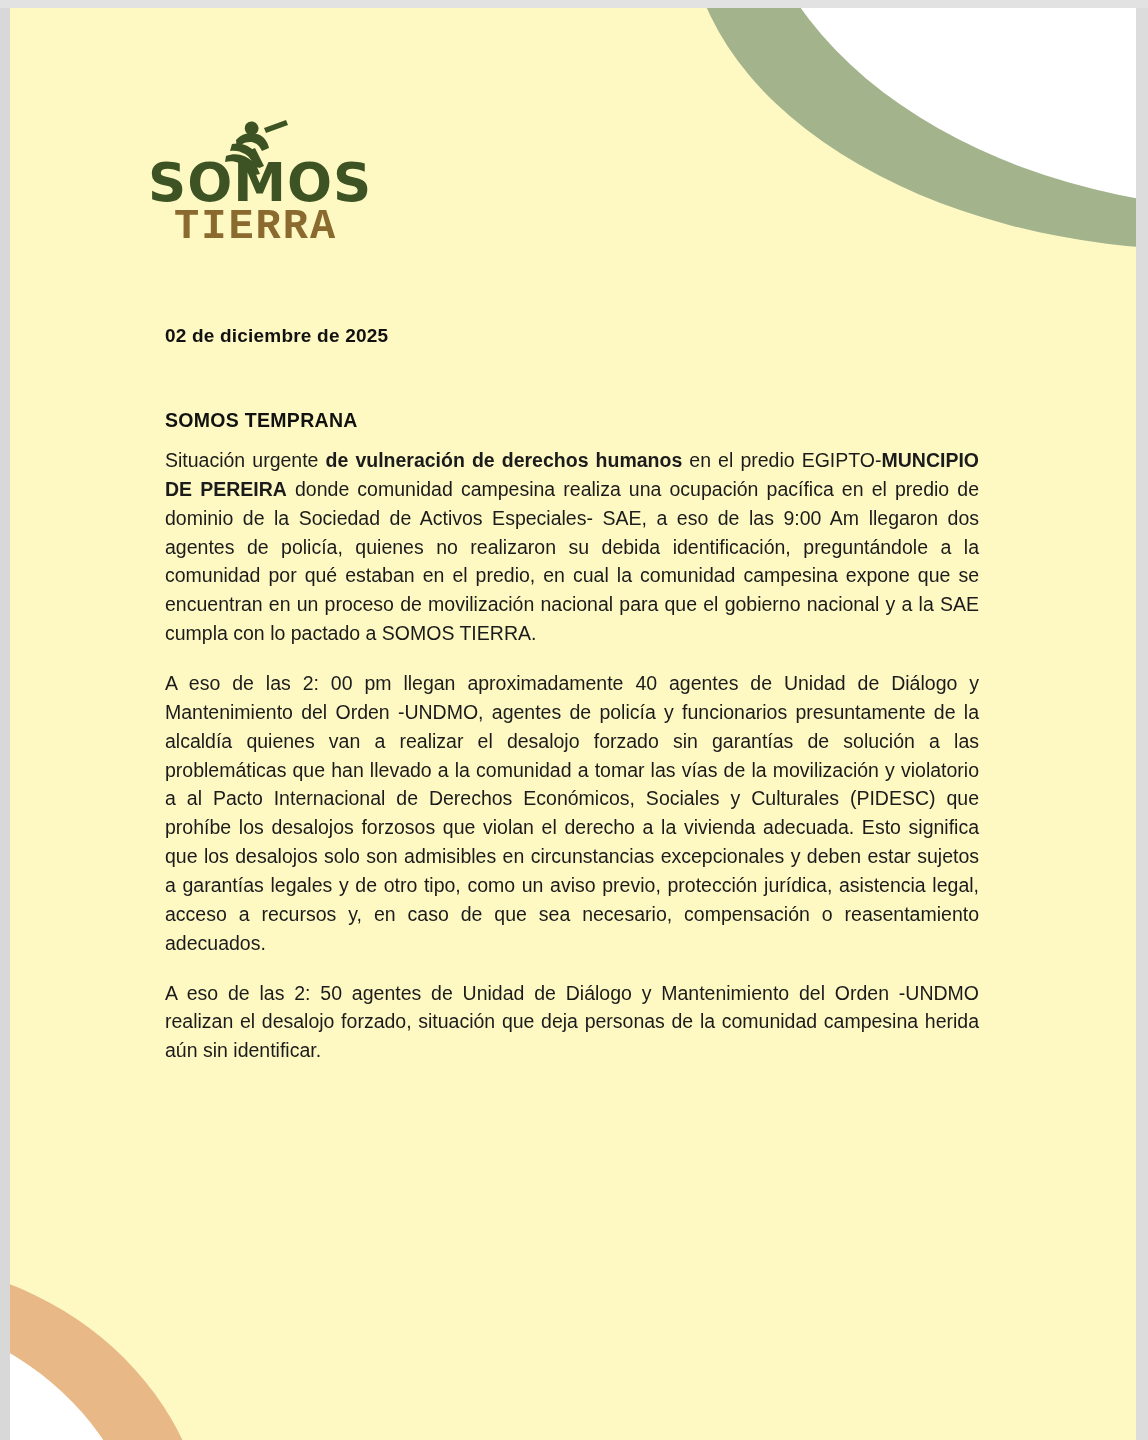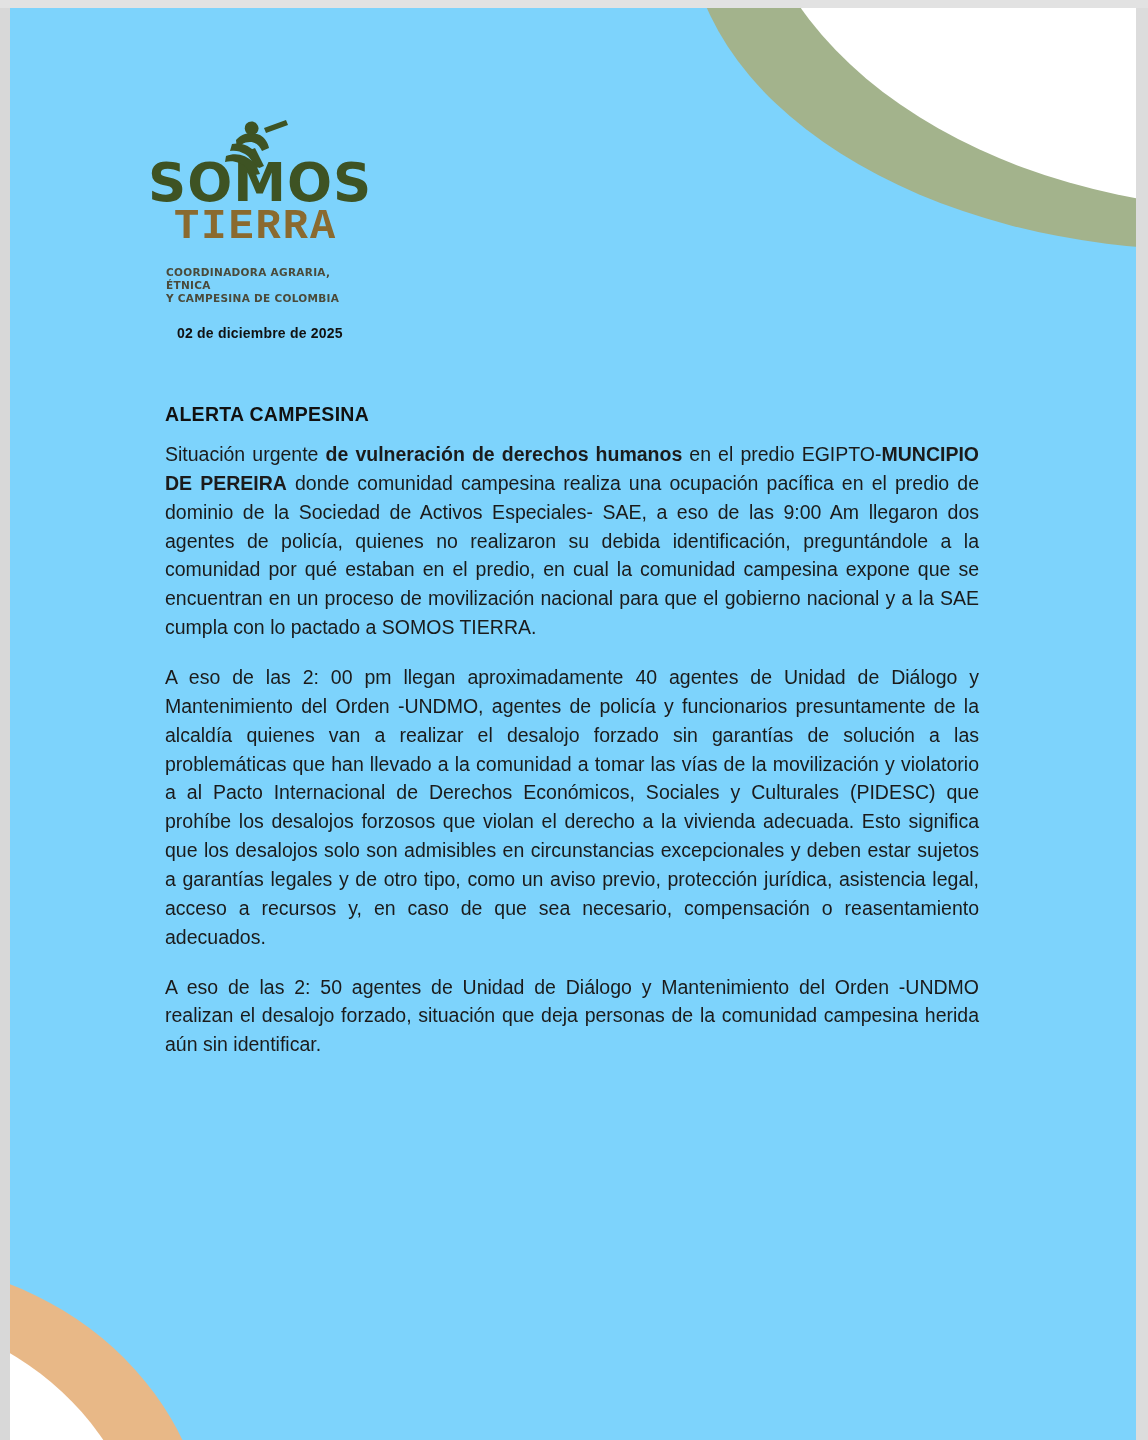--- a/index.html
+++ b/index.html
@@ -11,21 +11,21 @@
     width: 1148px;
     height: 1440px;
     font-family: "Liberation Sans", sans-serif;
     color: #1b1b1b;
     overflow: hidden;
   }
   .page {
     position: relative;
     width: 1148px;
     height: 1440px;
-    background: #7dd3fc;
+    background: #fef9c3;
     overflow: hidden;
   }
 
   
   .deco-top-right {
     position: absolute;
     top: -80px;
     right: -60px;
     width: 520px;
     height: 330px;
@@ -142,24 +142,24 @@
 
   
   .content {
     position: absolute;
     left: 165px;
     top: 325px;
     width: 826px;
     z-index: 3;
   }
   .doc-date {
-    font-size: 14px;
+    font-size: 19px;
     font-weight: 700;
     color: #111;
-    margin: 0 0 62px 12px;
+    margin: 0 0 62px 0;
     letter-spacing: 0.2px;
   }
   .doc-heading {
     font-size: 19.5px;
     font-weight: 700;
     color: #111;
     margin: 0 0 14px 0;
     letter-spacing: 0.3px;
   }
   .para {
@@ -193,30 +193,26 @@
           <path d="M30 22 c6 -7 16 -9 24 -5 c5 3 8 8 9 13 l-7 3 c-2 -5 -6 -9 -12 -9 c-6 0 -11 3 -13 8 z"></path>
           <path d="M26 26 c10 -2 18 2 24 9 c3 4 5 9 6 14 l-8 1 c-1 -6 -4 -11 -9 -14 c-5 -3 -10 -4 -15 -3 z"></path>
           <path d="M20 38 c10 -4 20 -1 27 6 c3 3 5 7 7 12 l-9 2 c-2 -6 -6 -11 -12 -13 c-5 -2 -9 -2 -14 -1 z"></path>
           <path d="M58 10 l22 -8 l2 5 l-22 8 z"></path>
           <path d="M49 30 l9 18 l-5 2 l-9 -18 z"></path>
         </g>
       </svg>
       <div class="logo-somos">SOMOS</div>
       <div class="logo-tierra">TIERRA</div>
     </div>
-    <div class="logo-sub">
-      <div>COORDINADORA AGRARIA, ÉTNICA</div>
-      <div>Y CAMPESINA DE COLOMBIA</div>
-    </div>
   </div>
 
   <div class="content">
     <p class="doc-date">02 de diciembre de 2025</p>
 
-    <p class="doc-heading">ALERTA CAMPESINA</p>
+    <p class="doc-heading">SOMOS TEMPRANA</p>
 
     <p class="para"><span>Situación urgente </span><b>de vulneración de derechos humanos</b><span> en el predio EGIPTO-</span><b>MUNCIPIO DE PEREIRA</b><span> donde comunidad campesina realiza una ocupación pacífica en el predio de dominio de la Sociedad de Activos Especiales- SAE, a eso de las 9:00 Am llegaron dos agentes de policía, quienes no realizaron su debida identificación,  preguntándole a la comunidad por qué estaban en el predio, en cual la comunidad campesina expone que se encuentran en un proceso de movilización nacional para que el gobierno nacional y a la SAE cumpla con lo pactado a  SOMOS TIERRA.</span></p>
 
     <p class="para">A eso de las 2: 00 pm llegan aproximadamente 40 agentes de Unidad de Diálogo y Mantenimiento del Orden -UNDMO, agentes de policía y funcionarios presuntamente de la alcaldía quienes van a realizar el desalojo forzado sin garantías de solución a las problemáticas que han llevado a la comunidad a tomar las vías de la movilización y violatorio a al Pacto Internacional de Derechos Económicos, Sociales y Culturales (PIDESC) que prohíbe los desalojos forzosos que violan el derecho a la vivienda adecuada. Esto significa que los desalojos solo son admisibles en circunstancias excepcionales y deben estar sujetos a garantías legales y de otro tipo, como un aviso previo, protección jurídica, asistencia legal, acceso a recursos y, en caso de que sea necesario, compensación o reasentamiento adecuados.</p>
 
     <p class="para">A eso de las 2: 50 agentes de Unidad de Diálogo y Mantenimiento del Orden -UNDMO realizan el desalojo forzado, situación que deja personas de la comunidad campesina herida aún sin identificar.</p>
   </div>
 
 </div>
 

